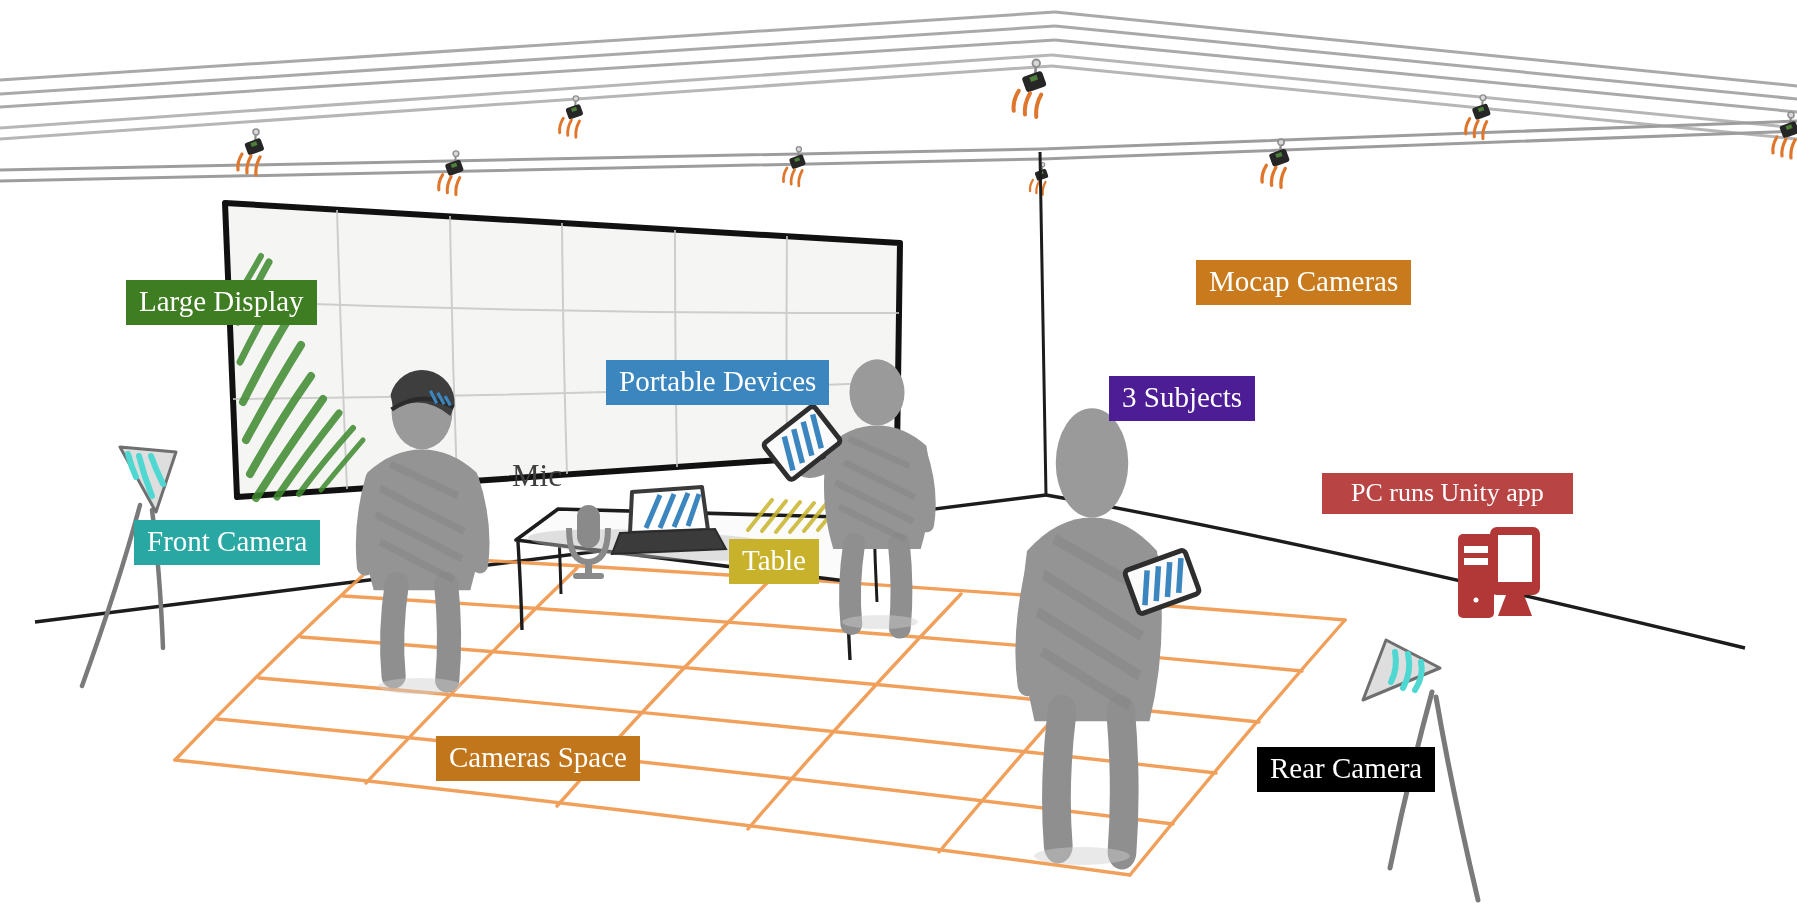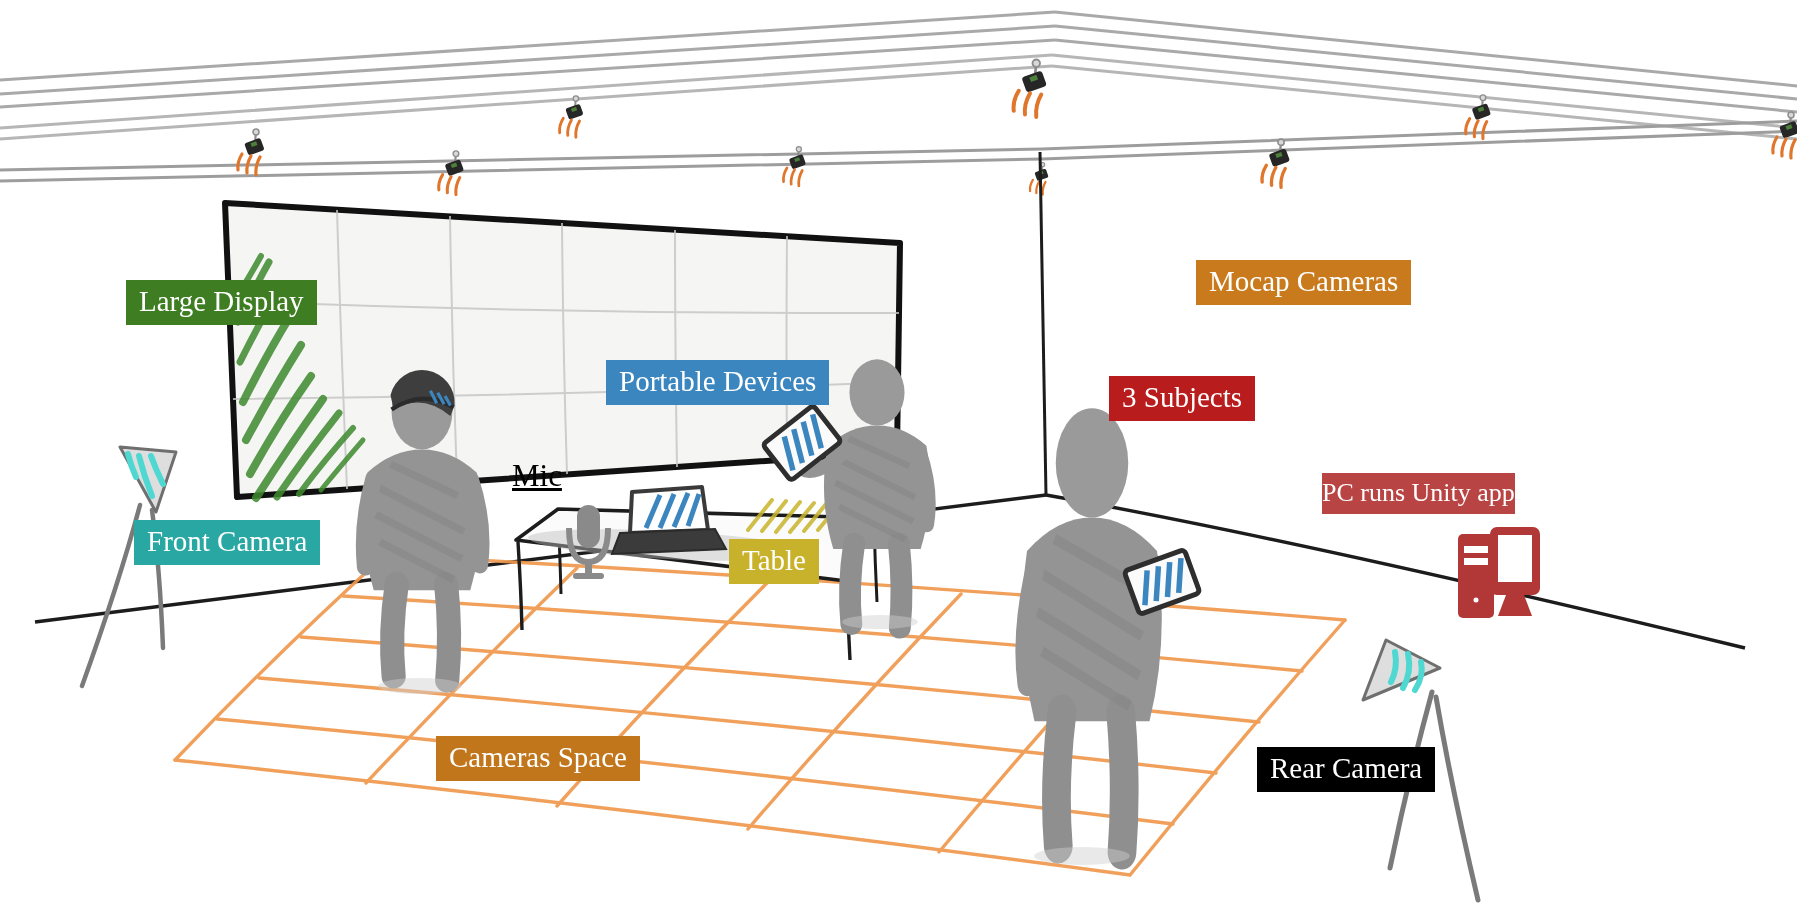--- a/index.html
+++ b/index.html
@@ -7,21 +7,21 @@
   .stage svg{position:absolute;left:0;top:0;}
   .label{
     position:absolute;
     font-family:"Liberation Serif",serif;
     font-size:29px;
     line-height:1.1;
     color:#ffffff;
     padding:6px 13px 7px 13px;
     white-space:nowrap;
   }
-  .label.small{font-size:26px;padding:6px 0;}
+  .label.small{font-size:26px;padding:6px 29px;}
   .plain-label{
     position:absolute;
     font-family:"Liberation Serif",serif;
     font-size:31px;
     color:#8a8a8a;
     white-space:nowrap;
   }
 </style>
 </head>
 <body>
@@ -216,25 +216,25 @@
     <ellipse cx="1082" cy="856" rx="48" ry="9"></ellipse>
   </g>
 </svg>
 
 <div class="label" style="left: 126px; top: 241px; background-color: rgb(63, 125, 34); margin-top: 39px;">Large Display</div>
 
 <div class="label" style="left: 1196px; top: 221px; background-color: rgb(200, 122, 29); margin-top: 39px;">Mocap Cameras</div>
 
 <div class="label" style="left: 606px; top: 360px; background-color: rgb(60, 134, 192); text-align: center;">Portable Devices</div>
 
-<div class="label" style="left: 1109px; top: 376px; background-color: #b91c1c;">3 Subjects</div>
+<div class="label" style="left: 1109px; top: 376px; background-color: #4c1d95;">3 Subjects</div>
 
 <div class="label" style="left: 134px; top: 520px; background-color: rgb(41, 167, 163);">Front Camera</div>
 
-<div class="plain-label" style="left: 512px; top: 458px; color: #000000; text-decoration: underline;">Mic</div>
+<div class="plain-label" style="left: 512px; top: 458px; color: #404040;">Mic</div>
 
 <div class="label" style="left: 729px; top: 539px; background-color: rgb(200, 178, 43);">Table</div>
 
 <div class="label small" style="left: 1322px; top: 473px; background-color: rgb(185, 68, 68);">PC runs Unity app</div>
 
 <div class="label" style="left: 436px; top: 736px; background-color: rgb(194, 118, 28);">Cameras Space</div>
 
 <div class="label" style="left: 1257px; top: 747px; background-color: #000000;">Rear Camera</div>
 
 </div>

